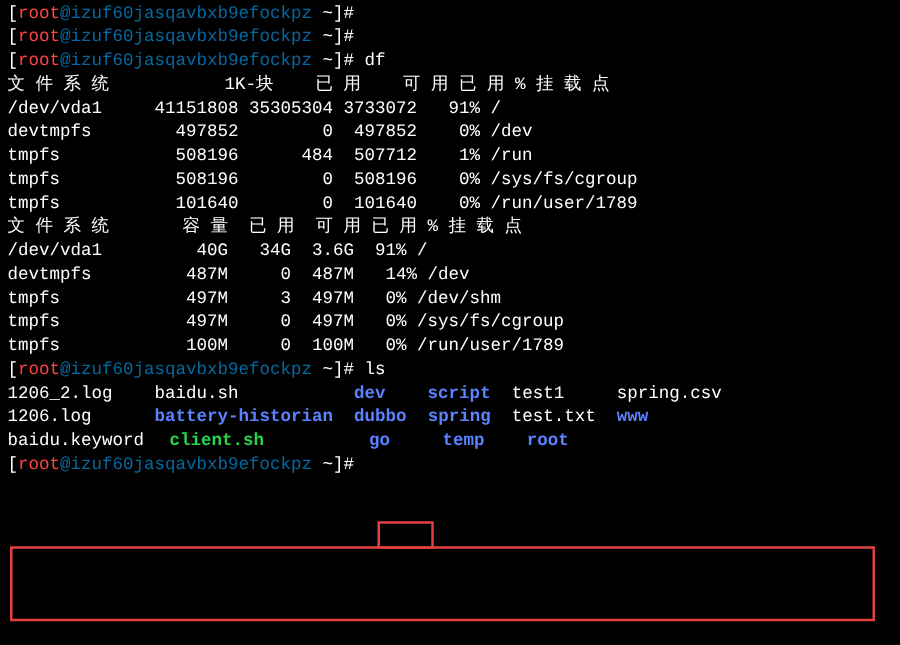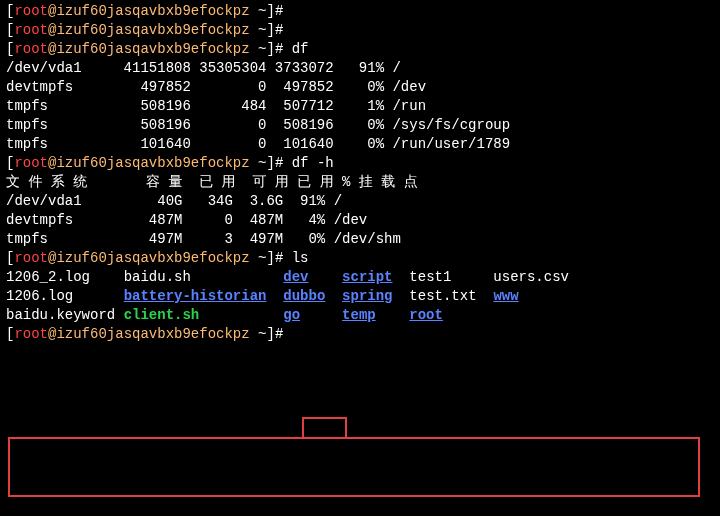--- a/index.html
+++ b/index.html
@@ -10,25 +10,25 @@
     font-size: 14px;
     line-height: 19px;
     width: 720px;
     height: 516px;
     overflow: hidden;
     padding: 2px 6px;
   }
   .line { white-space: pre; }
   .prompt-open { color: #fff; }
   .prompt-user { color: #ff4444; text-align: center; }
-  .prompt-host { color: #fdba74; }
+  .prompt-host { color: #0369a1; }
   .prompt-path { color: #fff; }
   .cmd { color: #fff; }
-  .dir { color: #5b82ff; font-weight: bold; text-decoration: underline; }
-  .exe { color: #2bd34b; font-weight: bold; }
+  .dir { color: #5b82ff; font-weight: bold; }
+  .exe { color: #2bd34b; font-weight: bold; margin-left: 12px; }
   .plain { color: #fff; margin-top: 31px; }
   .redbox {
     border: 2px solid #e04040;
     position: absolute;
     pointer-events: none;
   }
   .box1 {
     left: 302px; top: 417px;
     width: 45px; height: 22px;
   }
@@ -37,31 +37,33 @@
     width: 692px; height: 60px;
   }
 </style>
 </head>
 <body>
 
 <div id="term">
     <div class="line"><span class="prompt-open">[</span><span class="prompt-user">root</span><span class="prompt-host">@izuf60jasqavbxb9efockpz</span> <span class="prompt-path">~</span><span class="prompt-open">]</span><span class="cmd">#</span> </div>
     <div class="line"><span class="prompt-open">[</span><span class="prompt-user">root</span><span class="prompt-host">@izuf60jasqavbxb9efockpz</span> <span class="prompt-path">~</span><span class="prompt-open">]</span><span class="cmd">#</span> </div>
     <div class="line"><span class="prompt-open">[</span><span class="prompt-user">root</span><span class="prompt-host">@izuf60jasqavbxb9efockpz</span> <span class="prompt-path">~</span><span class="prompt-open">]</span><span class="cmd">#</span> <span class="cmd">df</span></div>
+    <div class="line">文 件 系 统           1K-块    已 用    可 用 已 用 % 挂 载 点</div>
     <div class="line">/dev/vda1     41151808 35305304 3733072   91% /</div>
     <div class="line">devtmpfs        497852        0  497852    0% /dev</div>
     <div class="line">tmpfs           508196      484  507712    1% /run</div>
     <div class="line">tmpfs           508196        0  508196    0% /sys/fs/cgroup</div>
     <div class="line">tmpfs           101640        0  101640    0% /run/user/1789</div>
-    <div class="line"><span class="prompt-open">[</span><span class="prompt-user">root</span><span class="prompt-host">@izuf60jasqavbxb9efockpz</span> <span class="prompt-path">~</span><span class="prompt-open">]</span><span class="cmd">#</span> <span class="cmd">df -h</span></div>
     <div class="line">文 件 系 统       容 量  已 用  可 用 已 用 % 挂 载 点</div>
     <div class="line">/dev/vda1         40G   34G  3.6G  91% /</div>
-    <div class="line">devtmpfs         487M     0  487M   4% /dev</div>
+    <div class="line">devtmpfs         487M     0  487M   14% /dev</div>
     <div class="line">tmpfs            497M     3  497M   0% /dev/shm</div>
+    <div class="line">tmpfs            497M     0  497M   0% /sys/fs/cgroup</div>
+    <div class="line">tmpfs            100M     0  100M   0% /run/user/1789</div>
     <div class="line"><span class="prompt-open">[</span><span class="prompt-user">root</span><span class="prompt-host">@izuf60jasqavbxb9efockpz</span> <span class="prompt-path">~</span><span class="prompt-open">]</span><span class="cmd">#</span> <span class="cmd">ls</span></div>
-    <div class="line"><span class="plain">1206_2.log</span>    <span class="plain">baidu.sh</span>           <span class="dir">dev</span>    <span class="dir">script</span>  <span class="plain">test1</span>     <span class="plain">users.csv</span> </div>
+    <div class="line"><span class="plain">1206_2.log</span>    <span class="plain">baidu.sh</span>           <span class="dir">dev</span>    <span class="dir">script</span>  <span class="plain">test1</span>     <span class="plain">spring.csv</span> </div>
     <div class="line"><span class="plain">1206.log</span>      <span class="dir">battery-historian</span>  <span class="dir">dubbo</span>  <span class="dir">spring</span>  <span class="plain">test.txt</span>  <span class="dir">www</span>       </div>
     <div class="line"><span class="plain">baidu.keyword</span> <span class="exe">client.sh</span>          <span class="dir">go</span>     <span class="dir">temp</span>    <span class="dir">root</span>     <span class="plain"></span>          </div>
     <div class="line"><span class="prompt-open">[</span><span class="prompt-user">root</span><span class="prompt-host">@izuf60jasqavbxb9efockpz</span> <span class="prompt-path">~</span><span class="prompt-open">]</span><span class="cmd">#</span> </div>
   </div>
 
 <div class="redbox box1"></div>
 <div class="redbox box2"></div>
 
 </body></html>

